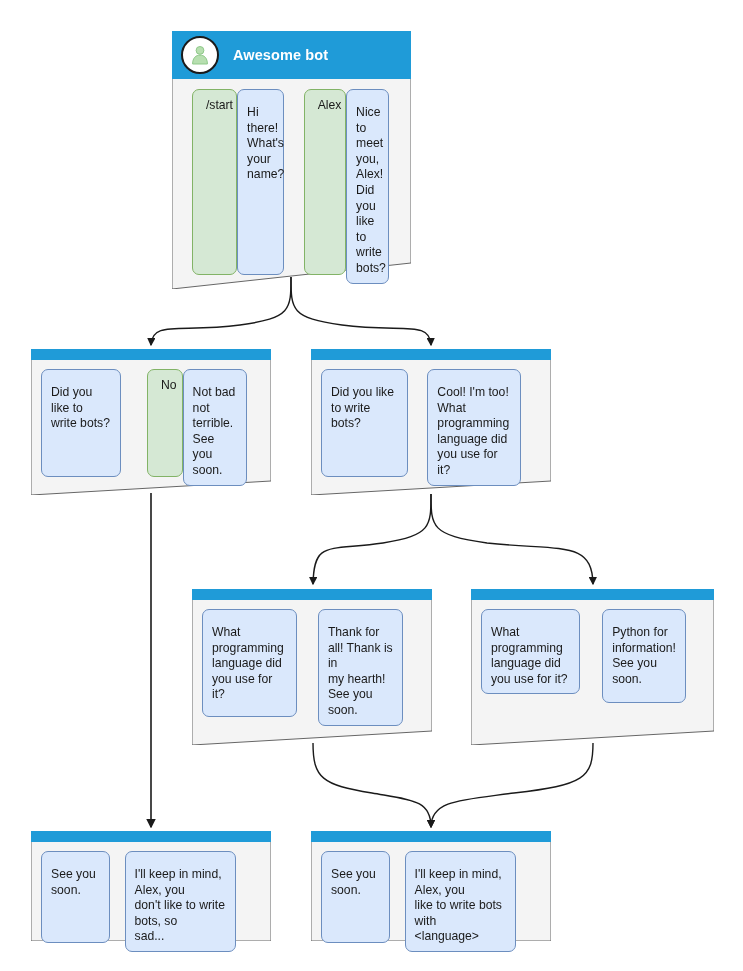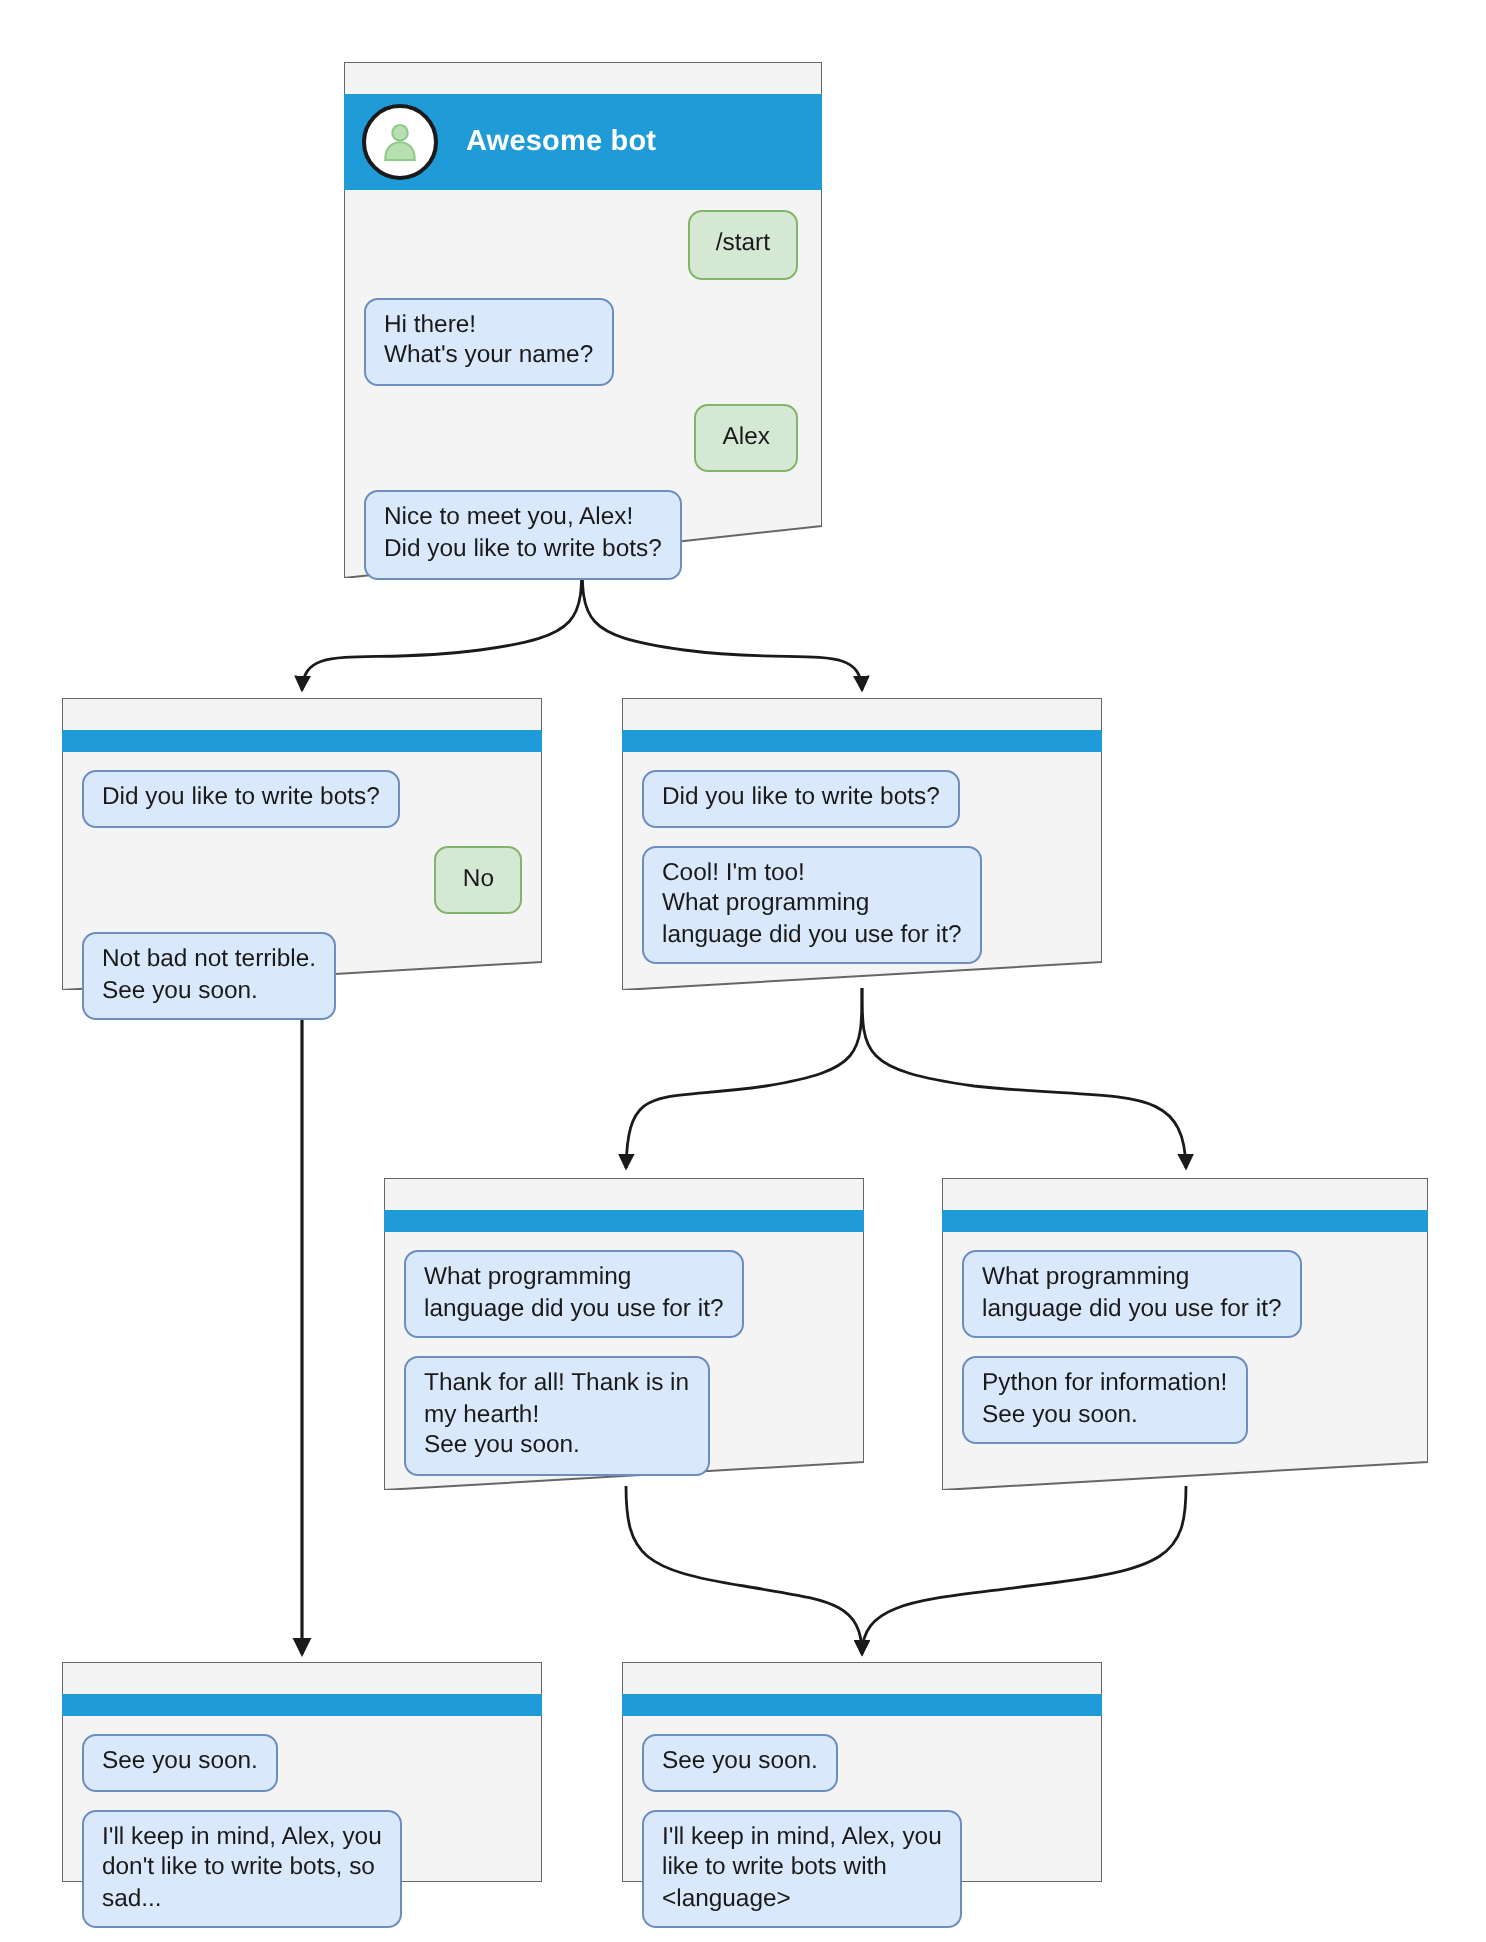--- a/index.html
+++ b/index.html
@@ -43,21 +43,21 @@
   .node-shape {
     position: absolute;
     inset: 0;
     width: 100%;
     height: 100%;
     z-index: 0;
   }
   .node-inner {
     position: absolute;
     left: 0;
-    top: 16px;
+    top: 0;
     width: 100%;
     z-index: 1;
   }
 
   .node-header {
     position: relative;
     height: 11px;
     background: #1f9bd8;
     box-sizing: border-box;
   }
@@ -87,21 +87,21 @@
     font-size: 14.5px;
     font-weight: bold;
     margin-left: 14px;
     letter-spacing: 0.1px;
     white-space: nowrap;
   }
 
   .chat {
     padding: 9px 10px 10px 10px;
     display: flex;
-    flex-direction: column;
+    flex-direction: row;
     box-sizing: border-box;
   }
   .node.root .chat { padding: 10px 12px 12px 10px; }
 
   .msg-row { display: flex; margin-bottom: 9px; }
   .msg-row:last-child { margin-bottom: 0; }
   .msg-row.left  { justify-content: flex-start; }
   .msg-row.right { justify-content: flex-end; }
 
   .bubble {
@@ -109,21 +109,21 @@
     line-height: 1.28;
     color: #1a1a1a;
     border-radius: 7px;
     box-sizing: border-box;
     white-space: pre-line;
     max-width: 82%;
   }
   .bubble.bot {
     background: #dae8fc;
     border: 1px solid #6c8ebf;
-    padding: 5px 9px 6px 9px;
+    padding: 15px 9px 6px 9px;
   }
   .bubble.user {
     background: #d5e8d4;
     border: 1px solid #82b366;
     padding: 8px 13px 9px 13px;
   }
 </style>
 </head>
 <body>
 

